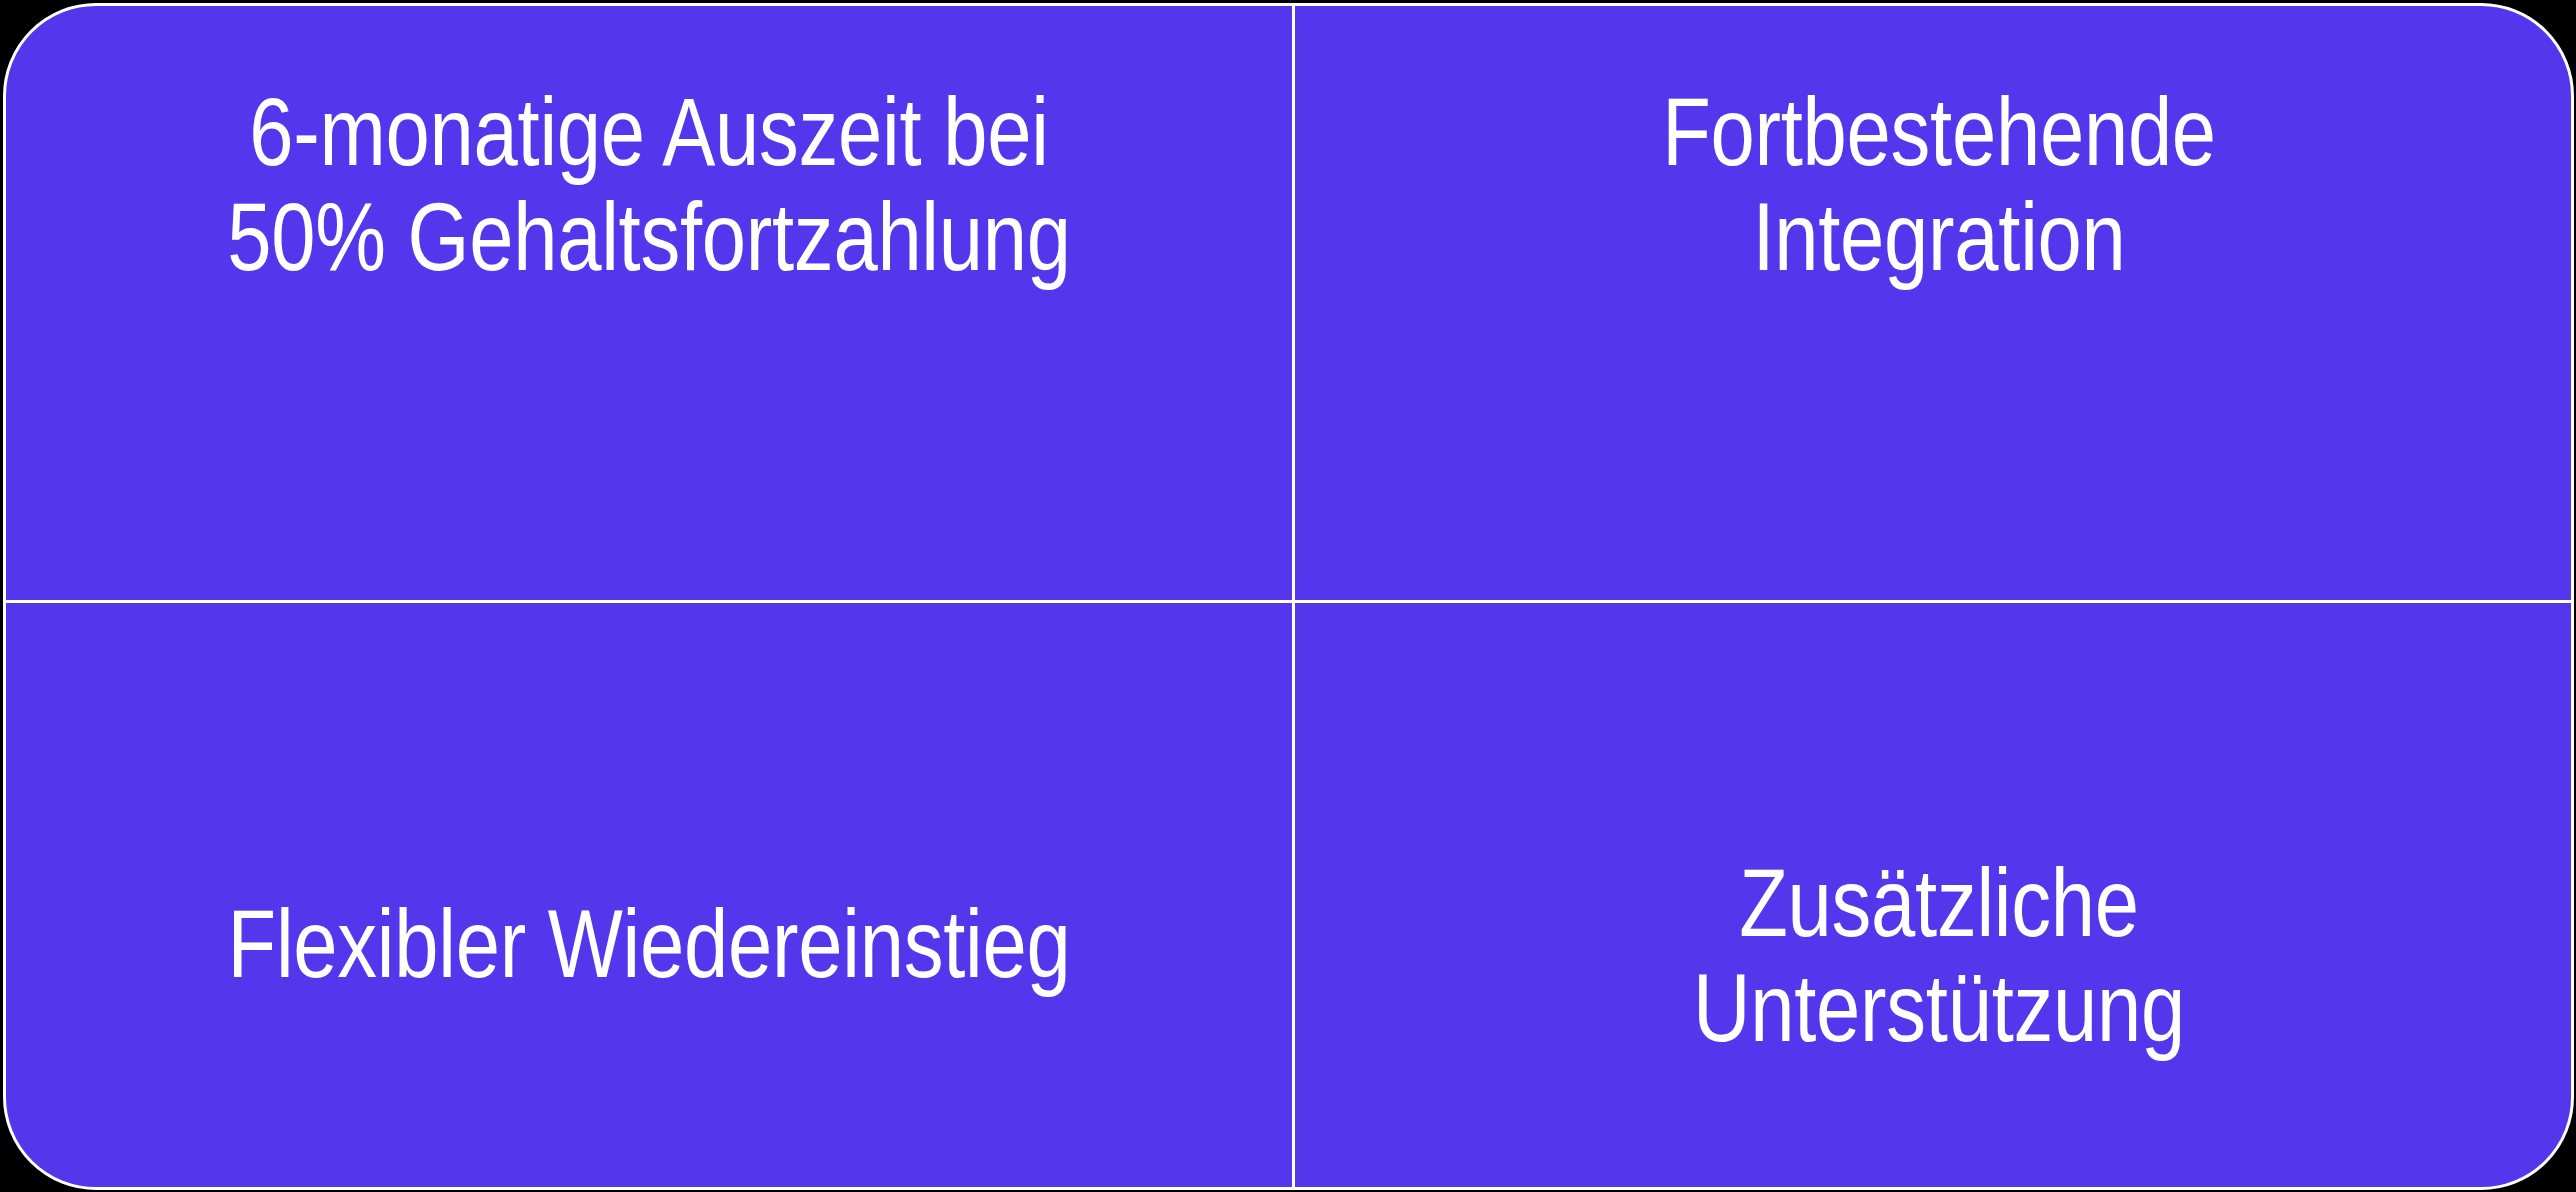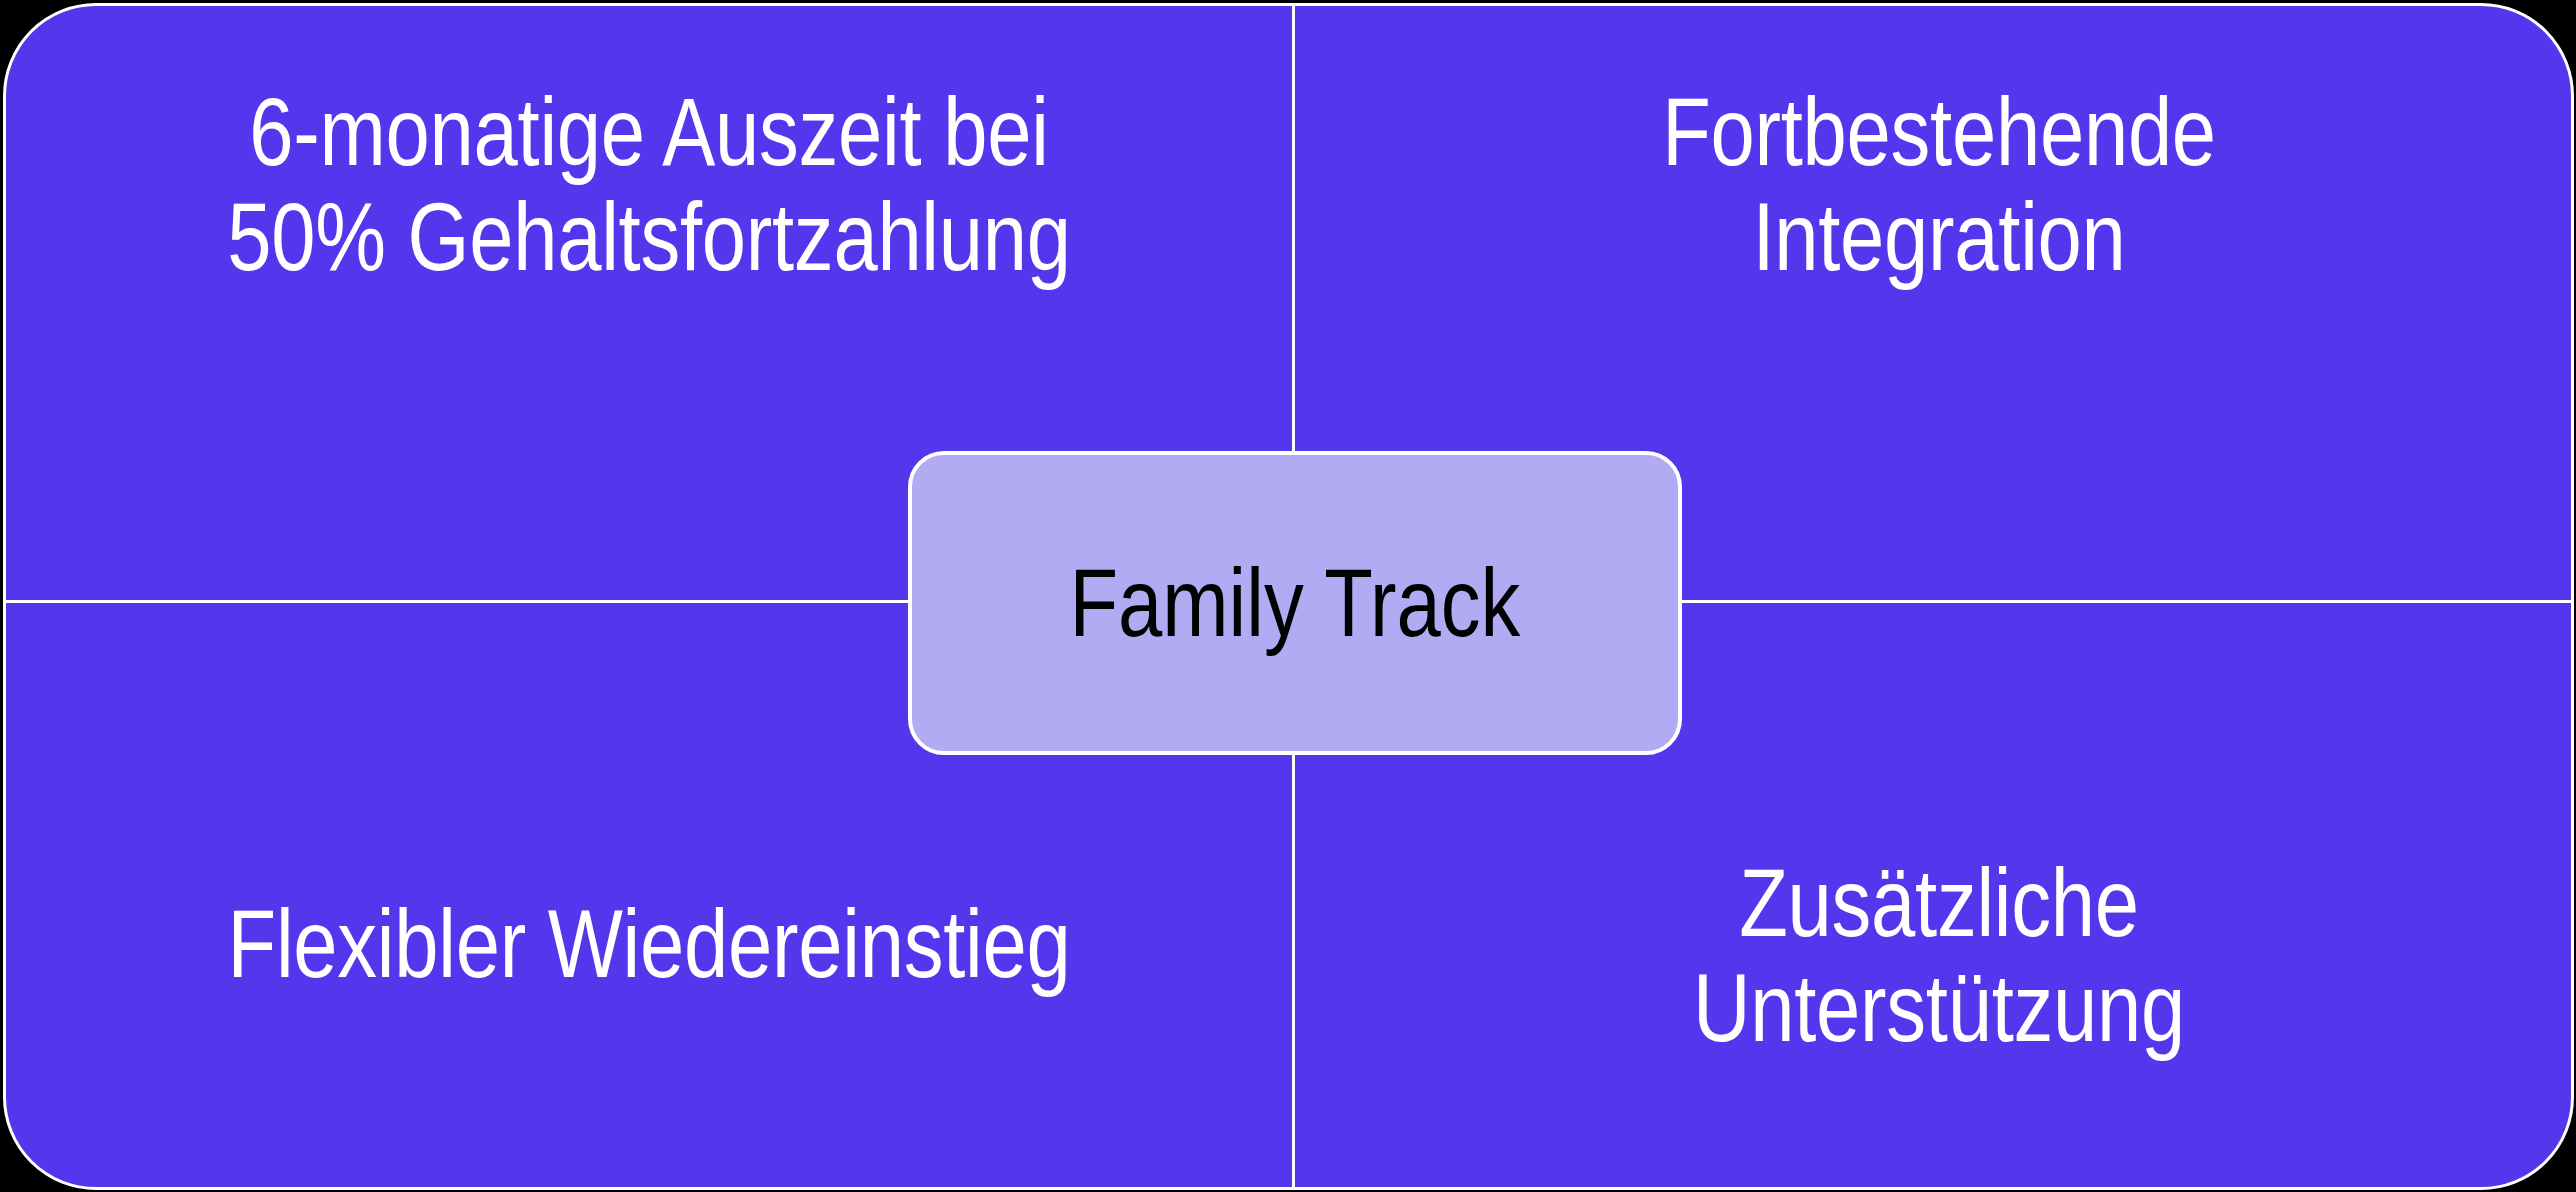--- a/index.html
+++ b/index.html
@@ -144,19 +144,16 @@
     </div>
 
     <div class="quad" id="quad-br">
       <div class="quad-text">Zusätzliche
 Unterstützung</div>
     </div>
 
     <div class="divider-v"></div>
     <div class="divider-h"></div>
 
-    <div class="center-node">
-      <div class="center-label">Family Track</div>
-    </div>
 
   </div>
 </div>
 
 
 </body></html>

